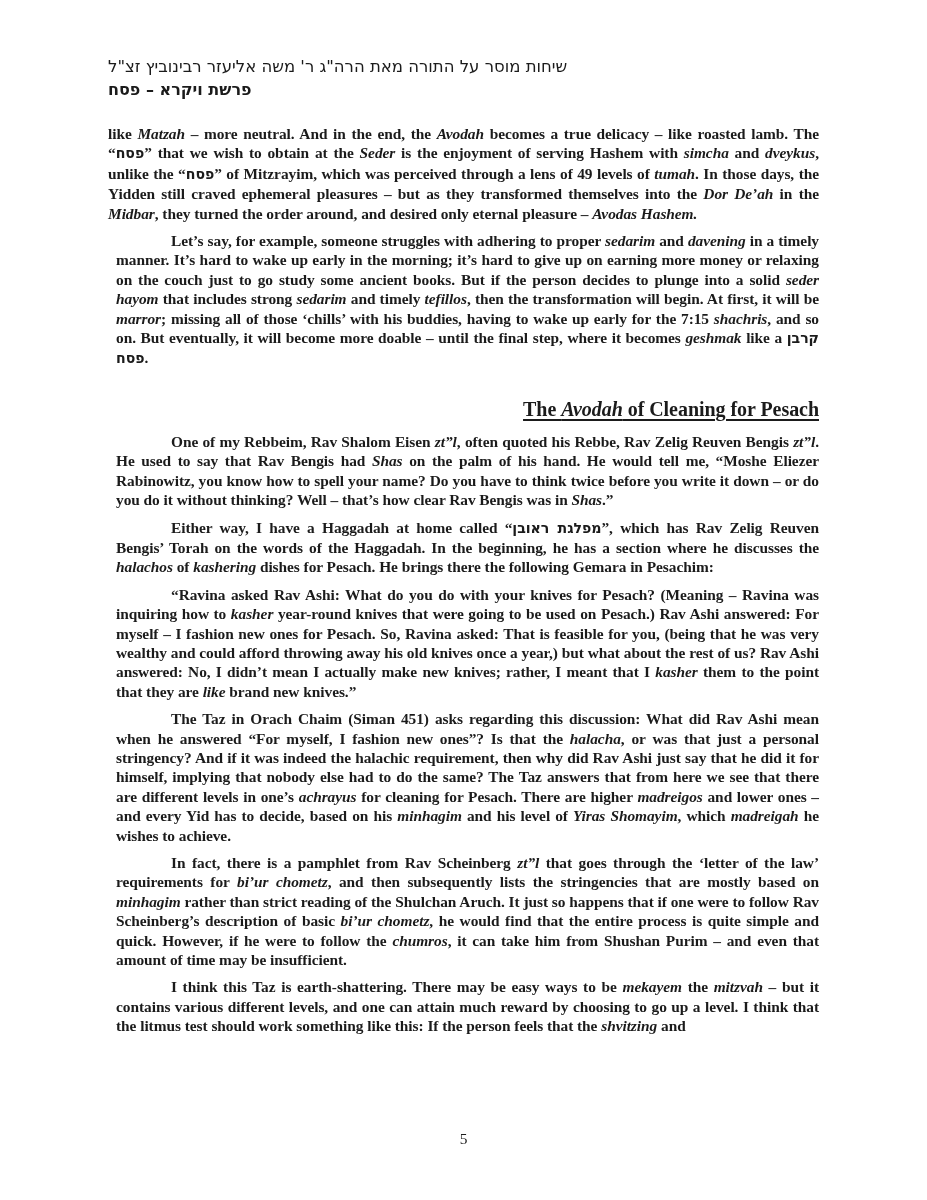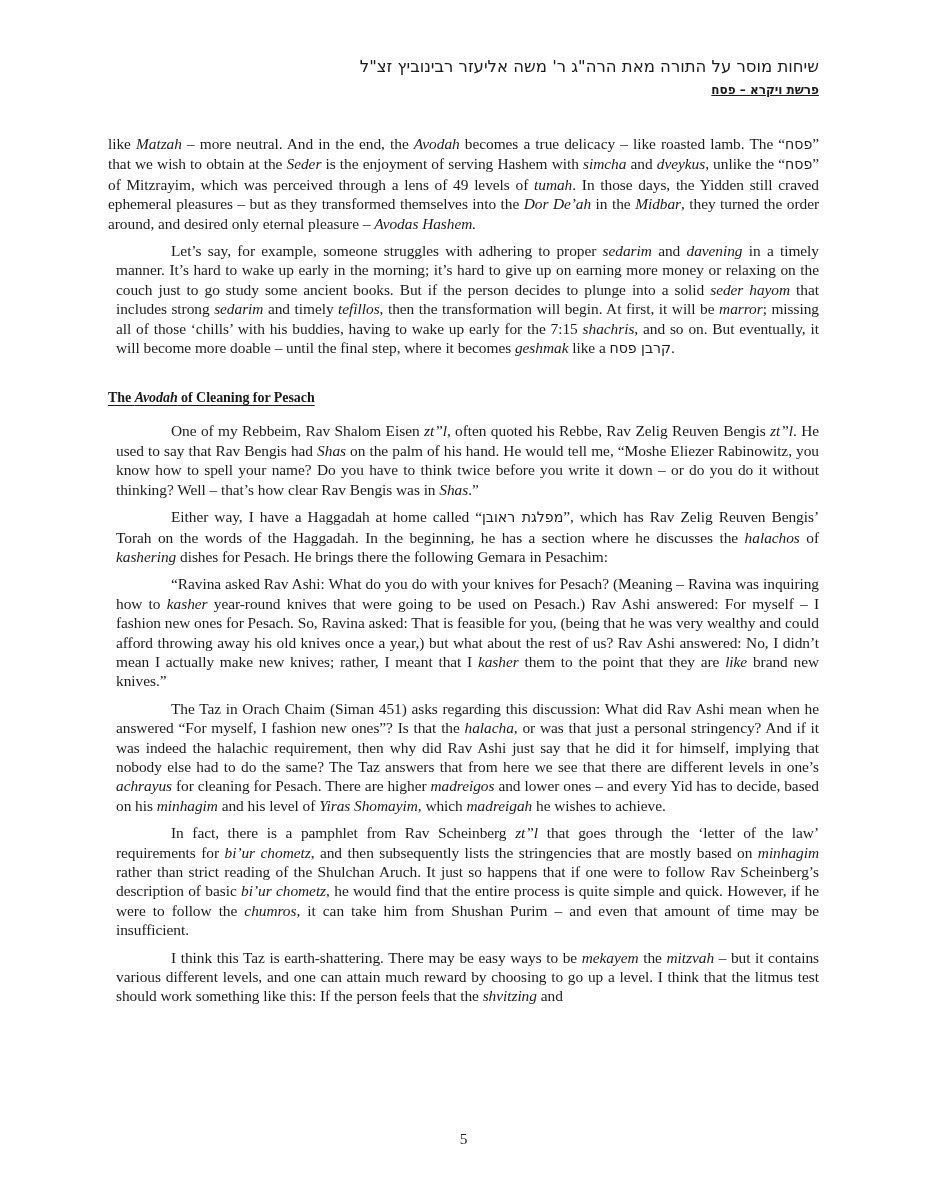--- a/index.html
+++ b/index.html
@@ -10,53 +10,53 @@
     position: relative;
     font-family: "Liberation Serif", "DejaVu Serif", serif;
     color: #1b1b1b;
     overflow: hidden;
   }
   .sheet {
     position: absolute;
     inset: 0;
     padding: 55px 108px 0 108px;
   }
-  .doc-header { text-align: right; margin-bottom: 32px; }
+  .doc-header { text-align: left; margin-bottom: 22px; }
   .header-line1 {
     font-size: 16.5px;
     line-height: 23px;
     font-family: "DejaVu Sans", "Liberation Serif", sans-serif;
     direction: rtl;
   }
   .header-line2 {
-    font-size: 12px;
+    font-size: 16px;
     line-height: 24px;
     font-weight: bold;
     font-family: "DejaVu Sans", "Liberation Serif", sans-serif;
     direction: rtl;
-    text-decoration: underline;
   }
   .doc-body {
     font-size: 15.4px;
     line-height: 19.4px;
     text-align: justify;
     letter-spacing: -0.05px;
   }
-  .doc-body p.para { margin-bottom: 8px; }
+  .doc-body p.para { margin-bottom: 8px; font-weight: bold; }
   .doc-body p.para.indent { text-indent: 55px; margin-left: 8px; }
   h2.heading {
-    font-size: 14px;
+    font-size: 20px;
     line-height: 20px;
     font-weight: bold;
     text-decoration: underline;
     text-underline-offset: 3px;
-    text-align: left;
+    text-align: right;
     margin-top: 30px;
     margin-bottom: 13px;
     text-indent: 0;
+    margin-left: 26px;
   }
   .i { font-style: italic; }
   .he {
     font-family: "DejaVu Sans", sans-serif;
     font-size: 0.92em;
     direction: rtl;
     unicode-bidi: isolate;
   }
   .doc-footer {
     position: absolute;

